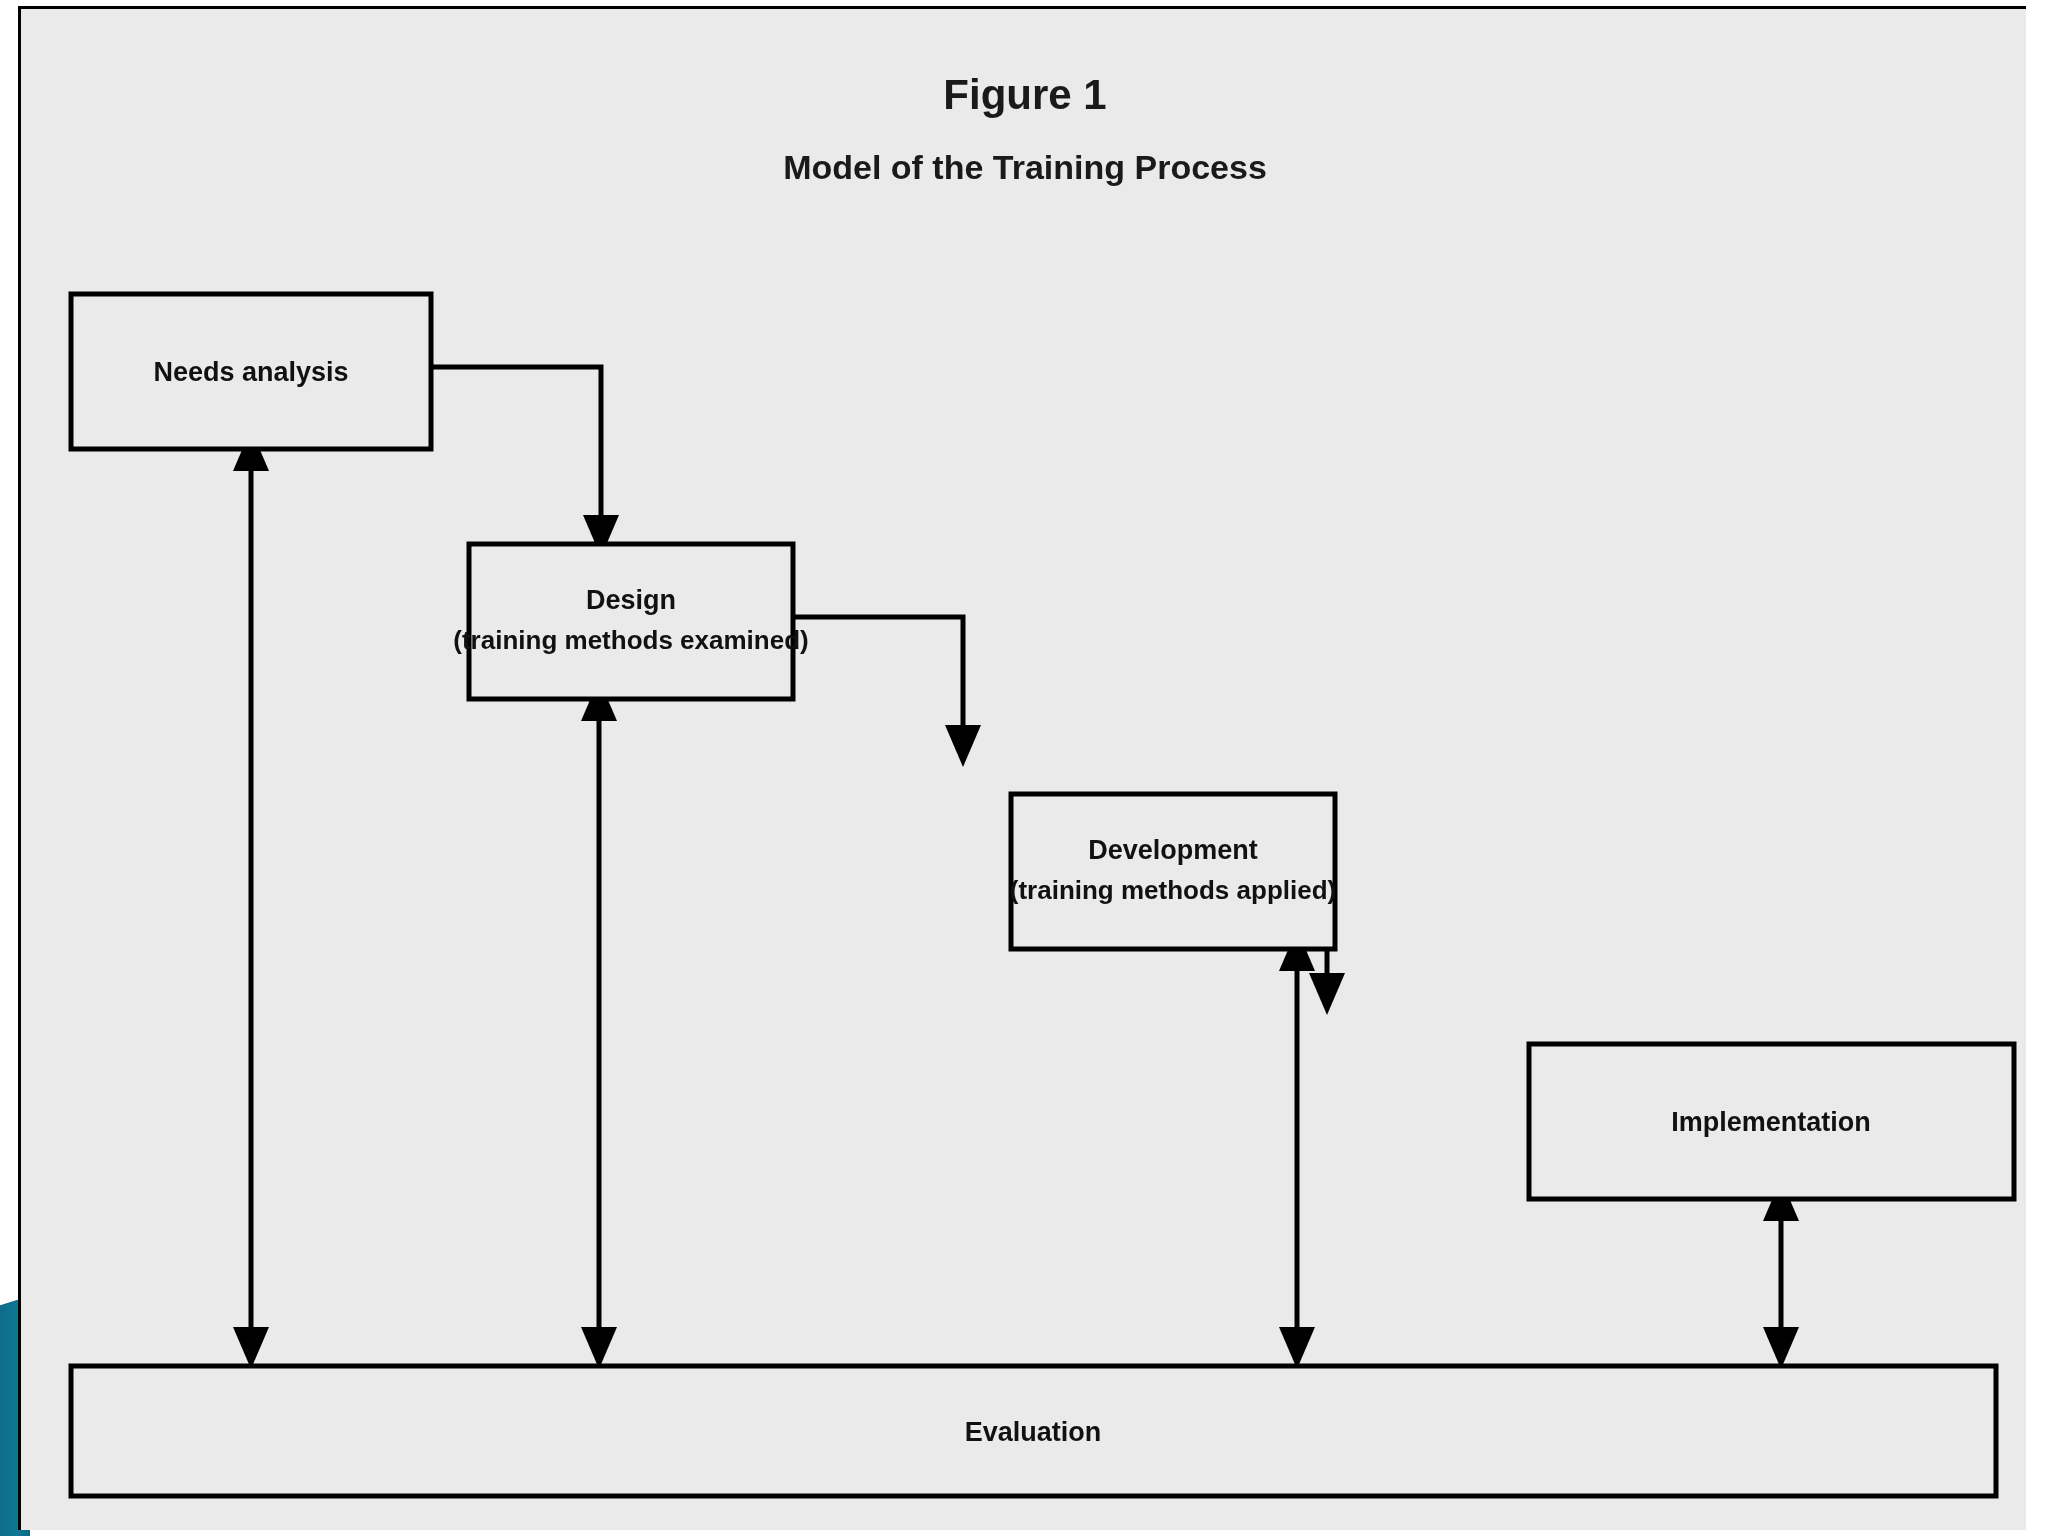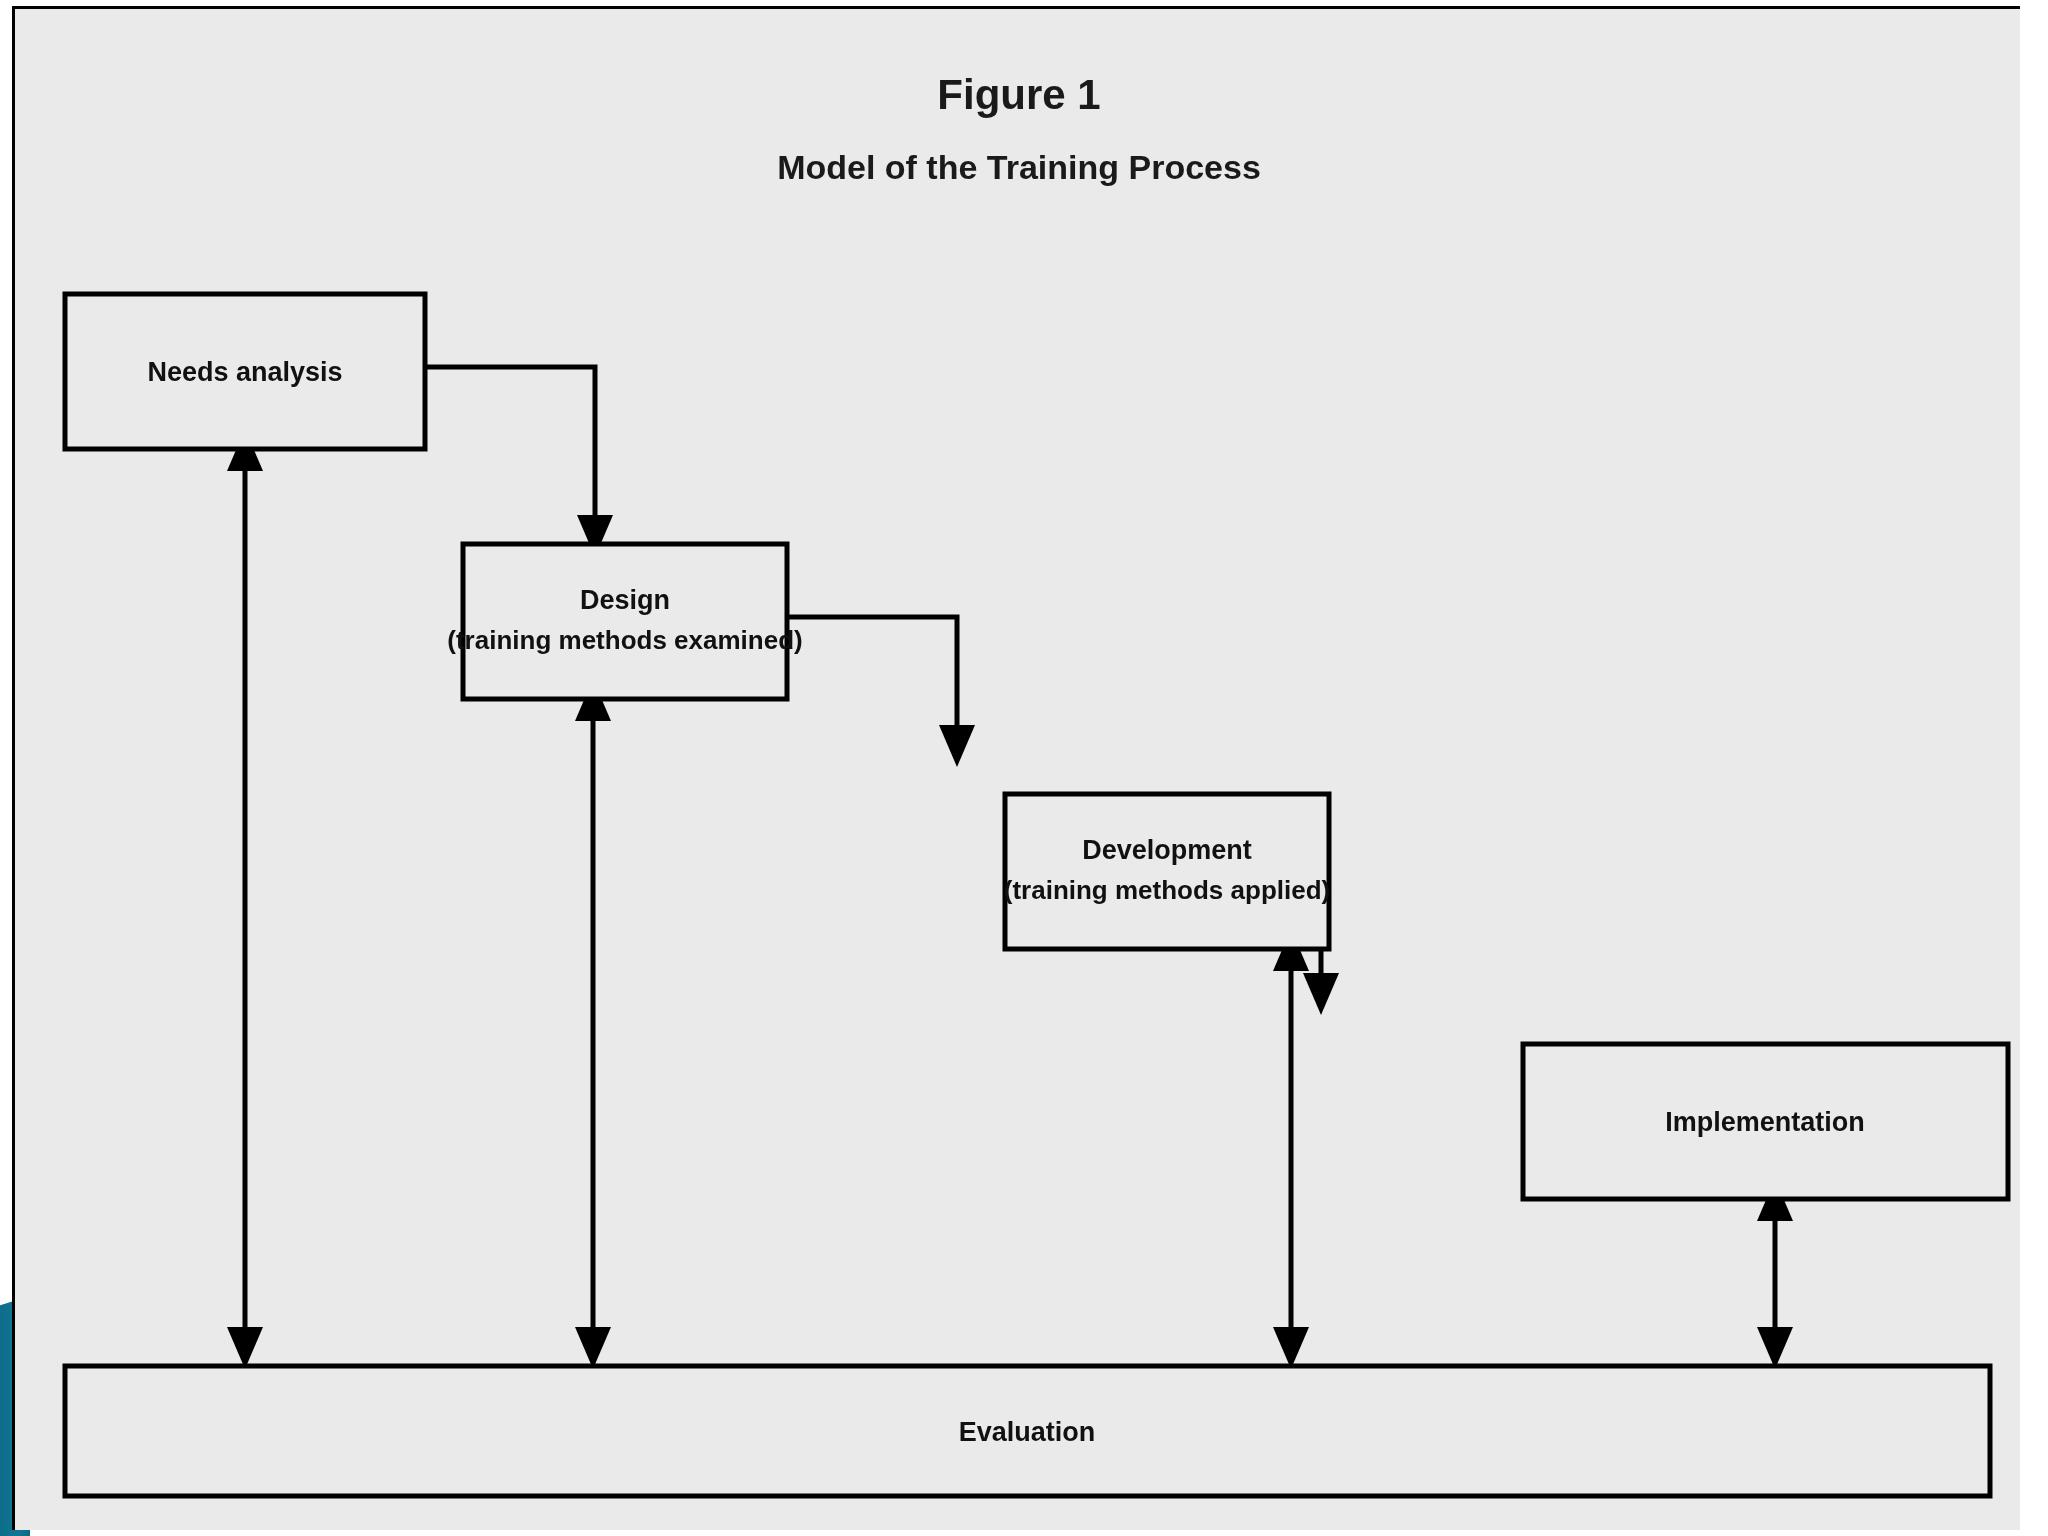--- a/index.html
+++ b/index.html
@@ -25,21 +25,21 @@
     left: 0;
     top: 1296px;
     width: 30px;
     height: 240px;
     background: #0e7290;
     background-image: linear-gradient(to right, #0d6d8b 0%, #0f7793 60%, #0a6a86 100%);
     clip-path: polygon(0% 4%, 100% 0%, 100% 100%, 0% 100%);
   }
   #figure-panel {
     position: absolute;
-    left: 12px;
+    left: 18px;
     top: 6px;
     width: 2008px;
     height: 1524px;
     background: #eaeaea;
     border: 3px solid #000000;
     border-right: none;
     border-bottom: none;
     box-sizing: border-box;
   }
   #figure-svg {

